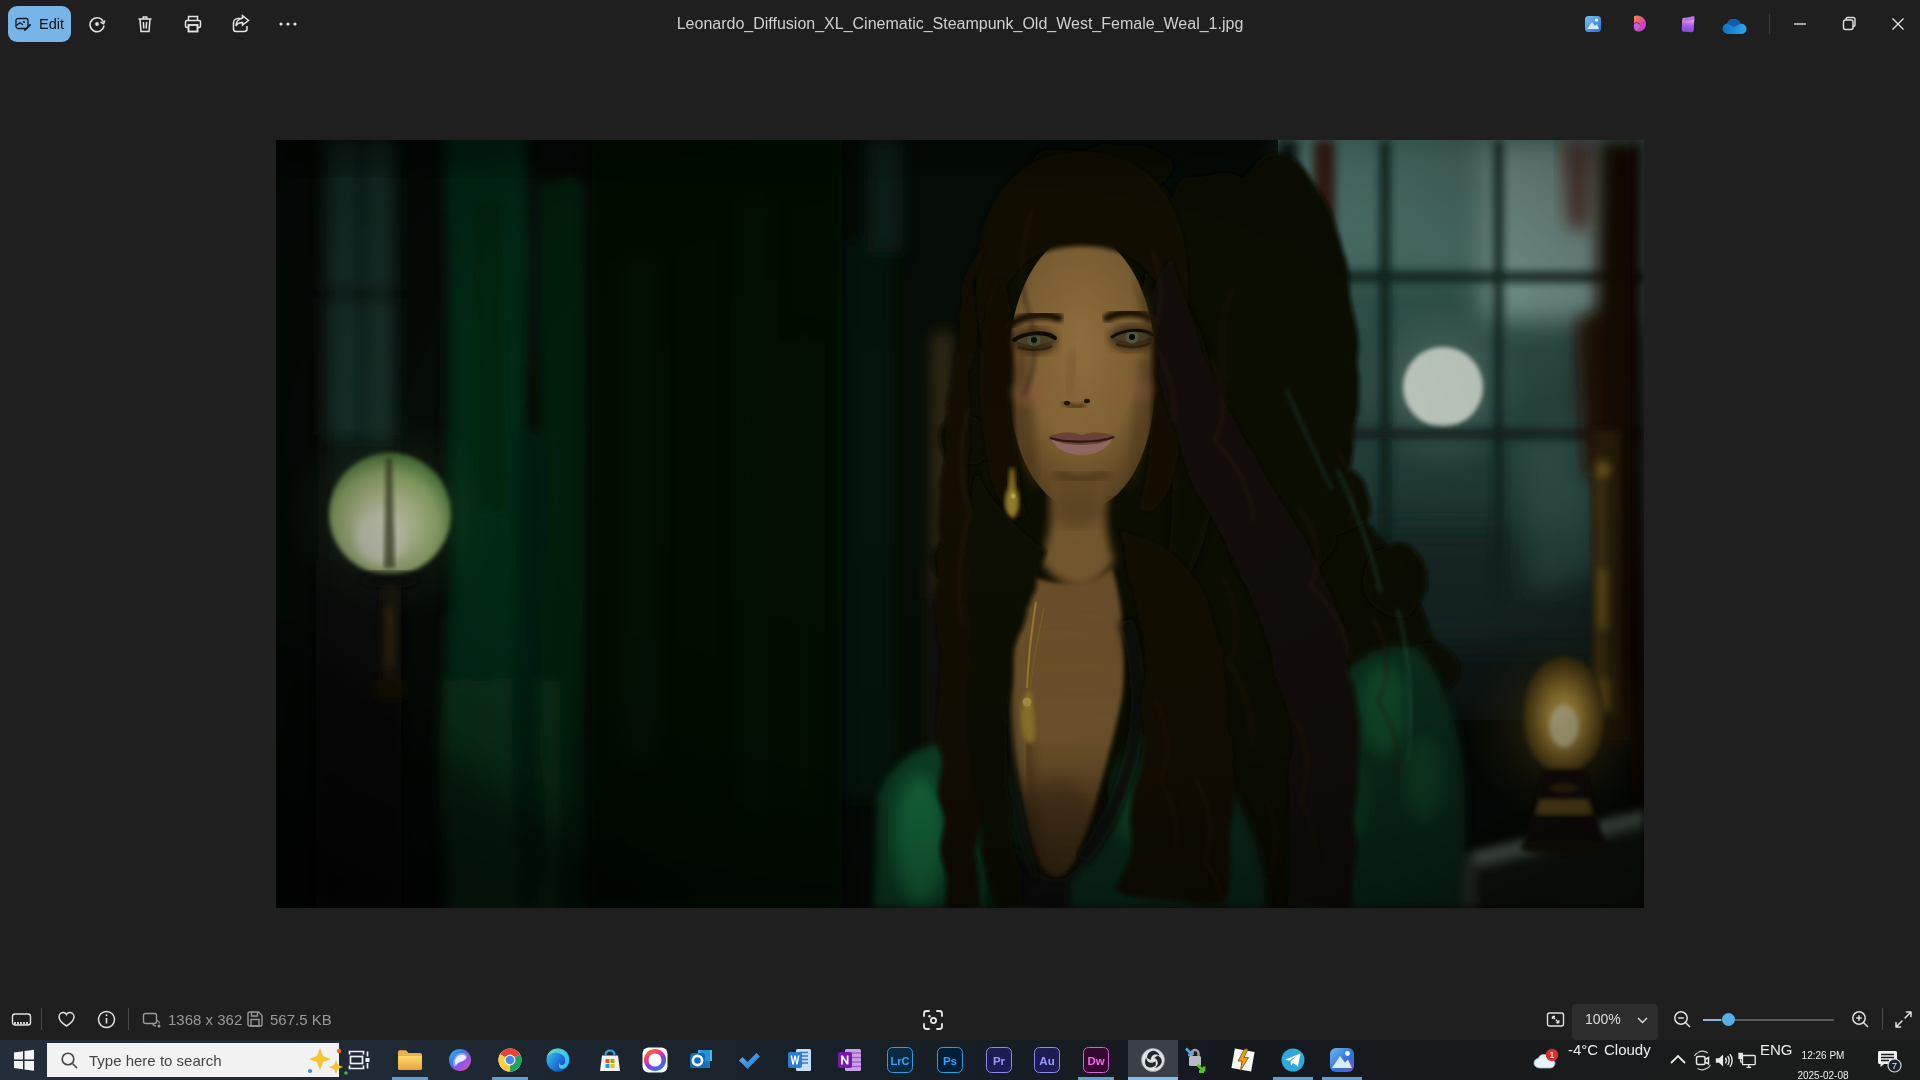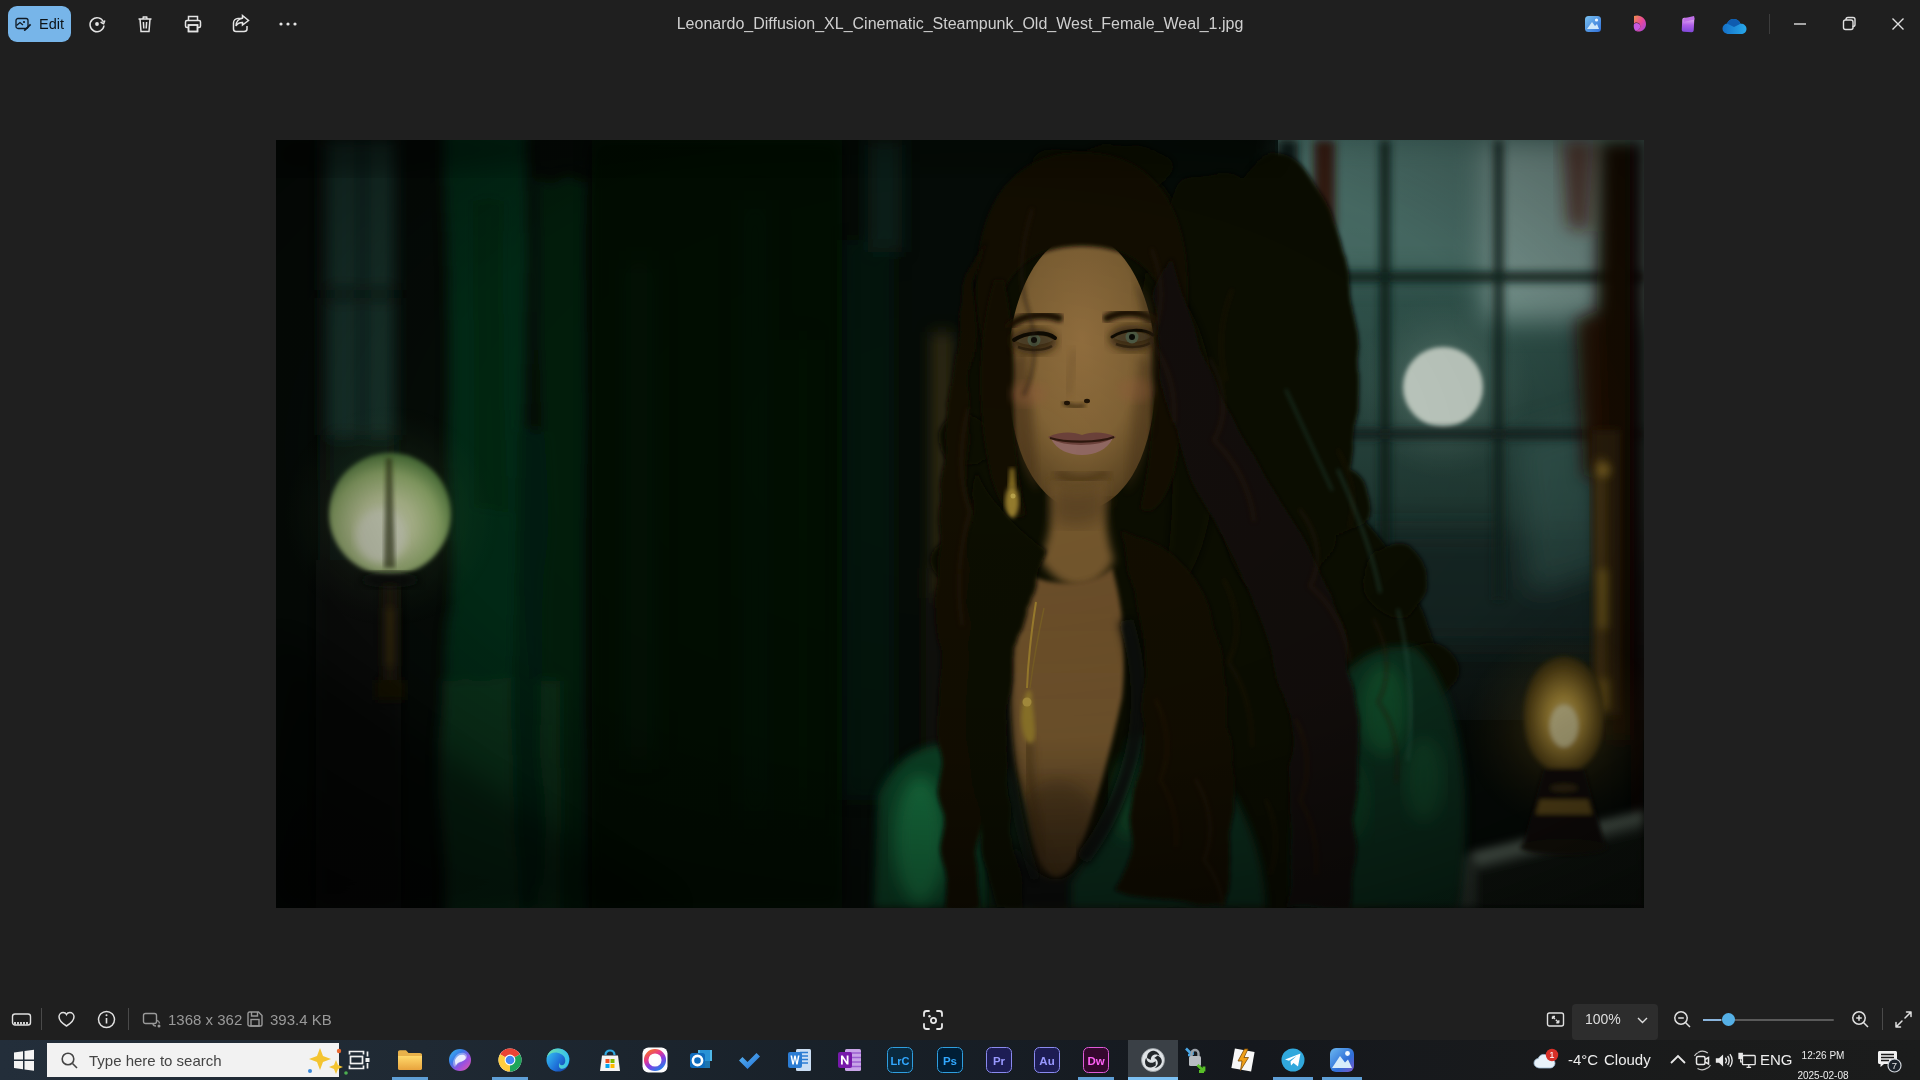--- a/index.html
+++ b/index.html
@@ -13,21 +13,21 @@
   .appico { position:absolute; top:16px; }
   #photo { position:absolute; left:276px; top:140px; width:1368px; height:768px; background:#0a0f0c; }
   #statusbar { position:absolute; left:0; top:1000px; width:1920px; height:40px; background:#1f1f1f; }
   .sbtext { color:#999; font-size:15px; position:absolute; top:11px; }
   #taskbar { position:absolute; left:0; top:1040px; width:1920px; height:40px; background:linear-gradient(90deg,#232e3a 0%,#1f2933 22%,#182028 45%,#15181d 65%,#1a1b1b 88%,#1b1c1c 100%); }
   .tb { position:absolute; top:6px; width:28px; height:28px; }
   .tbu { position:absolute; top:37px; height:3px; background:#5f9fd6; }
   #search { position:absolute; left:47px; top:3px; width:292px; height:34px; background:#f2f2f2; display:flex; align-items:center; }
   #search span { color:#444; font-size:15px; margin-left:10px; }
   .trayico { position:absolute; top:12px; }
-  .trtxt { color:#eee; font-size:15px; position:absolute; top:11px; }
+  .trtxt { color:#eee; font-size:15px; position:absolute; top:1px; }
 </style>
 </head>
 <body>
 <div id="topbar">
   <div id="editbtn">
     <svg width="17" height="17" viewBox="0 0 17 17">
         <g fill="none" stroke="#101a24" stroke-width="1.3">
           <rect x="1" y="2.5" width="12" height="10" rx="2"></rect>
           <path d="M1.5 9.5 L5 6.5 L8 9"></path>
           <circle cx="9" cy="6" r="1.1" fill="#101a24" stroke="none"></circle>
@@ -767,21 +767,21 @@
       </g>
     </svg>
   <div class="sbtext" style="left:168px">1368 x 362</div>
   <svg class="abs" style="left:246px;top:10px" width="18" height="18" viewBox="0 0 18 18">
       <g fill="none" stroke="#9a9a9a" stroke-width="1.4">
         <path d="M2 3.5 C2 2.7 2.7 2 3.5 2 L12.5 2 L16 5.5 L16 14.5 C16 15.3 15.3 16 14.5 16 L3.5 16 C2.7 16 2 15.3 2 14.5 Z"></path>
         <path d="M5.5 2 L5.5 6 L11.5 6 L11.5 2"></path>
         <rect x="5" y="9.5" width="8" height="6.5"></rect>
       </g>
     </svg>
-  <div class="sbtext" style="left:270px">393.4 KB</div>
+  <div class="sbtext" style="left:270px">567.5 KB</div>
   <svg class="abs" style="left:921px;top:8px" width="24" height="24" viewBox="0 0 24 24">
       <g fill="none" stroke="#e8e8e8" stroke-width="1.8" stroke-linecap="round">
         <path d="M3 8 L3 5.5 C3 4.1 4.1 3 5.5 3 L8 3"></path>
         <path d="M16 3 L18.5 3 C19.9 3 21 4.1 21 5.5 L21 8"></path>
         <path d="M21 16 L21 18.5 C21 19.9 19.9 21 18.5 21 L16 21"></path>
         <path d="M8 21 L5.5 21 C4.1 21 3 19.9 3 18.5 L3 16"></path>
         <circle cx="12.5" cy="12.5" r="2.6"></circle>
         <circle cx="8.5" cy="8.2" r="1.2" fill="#e8e8e8" stroke="none"></circle>
       </g>
     </svg>

